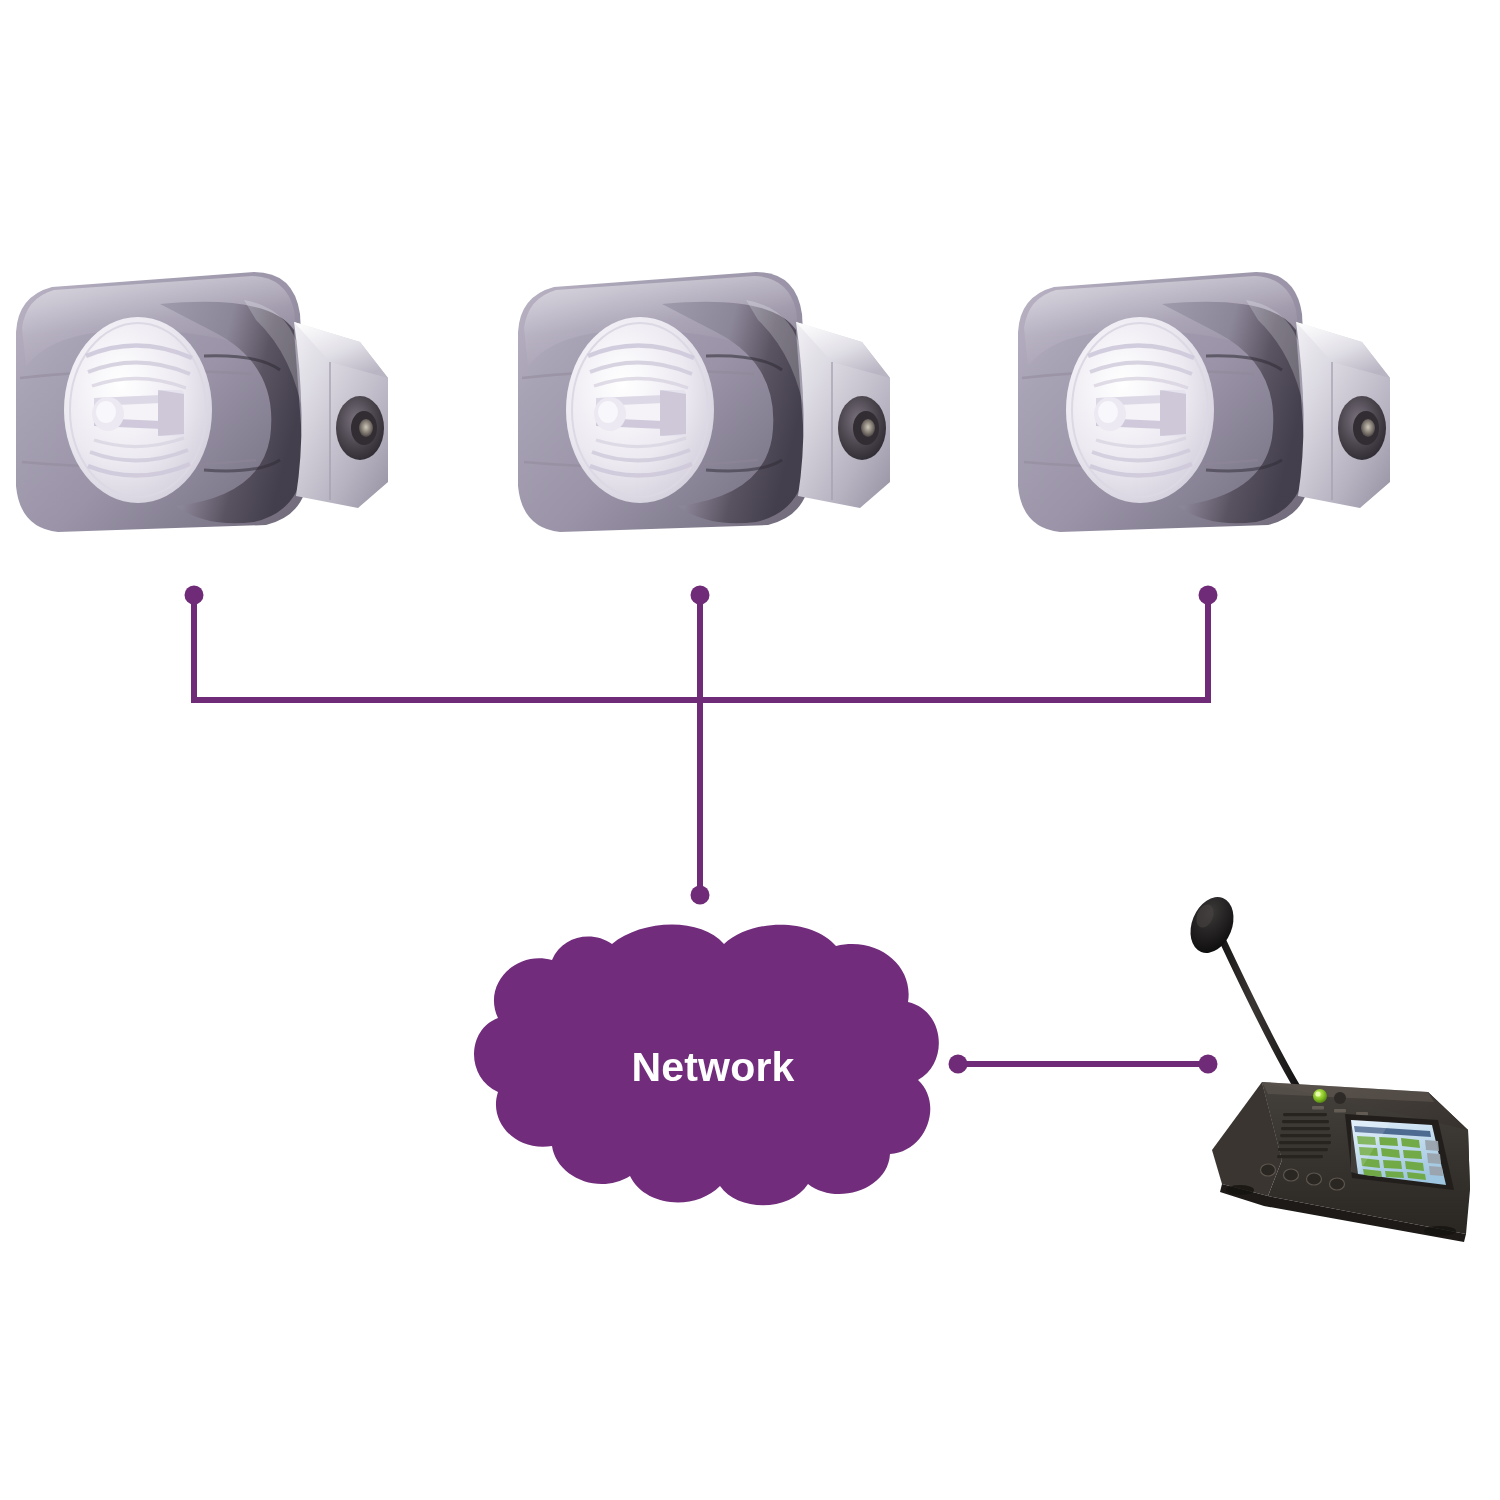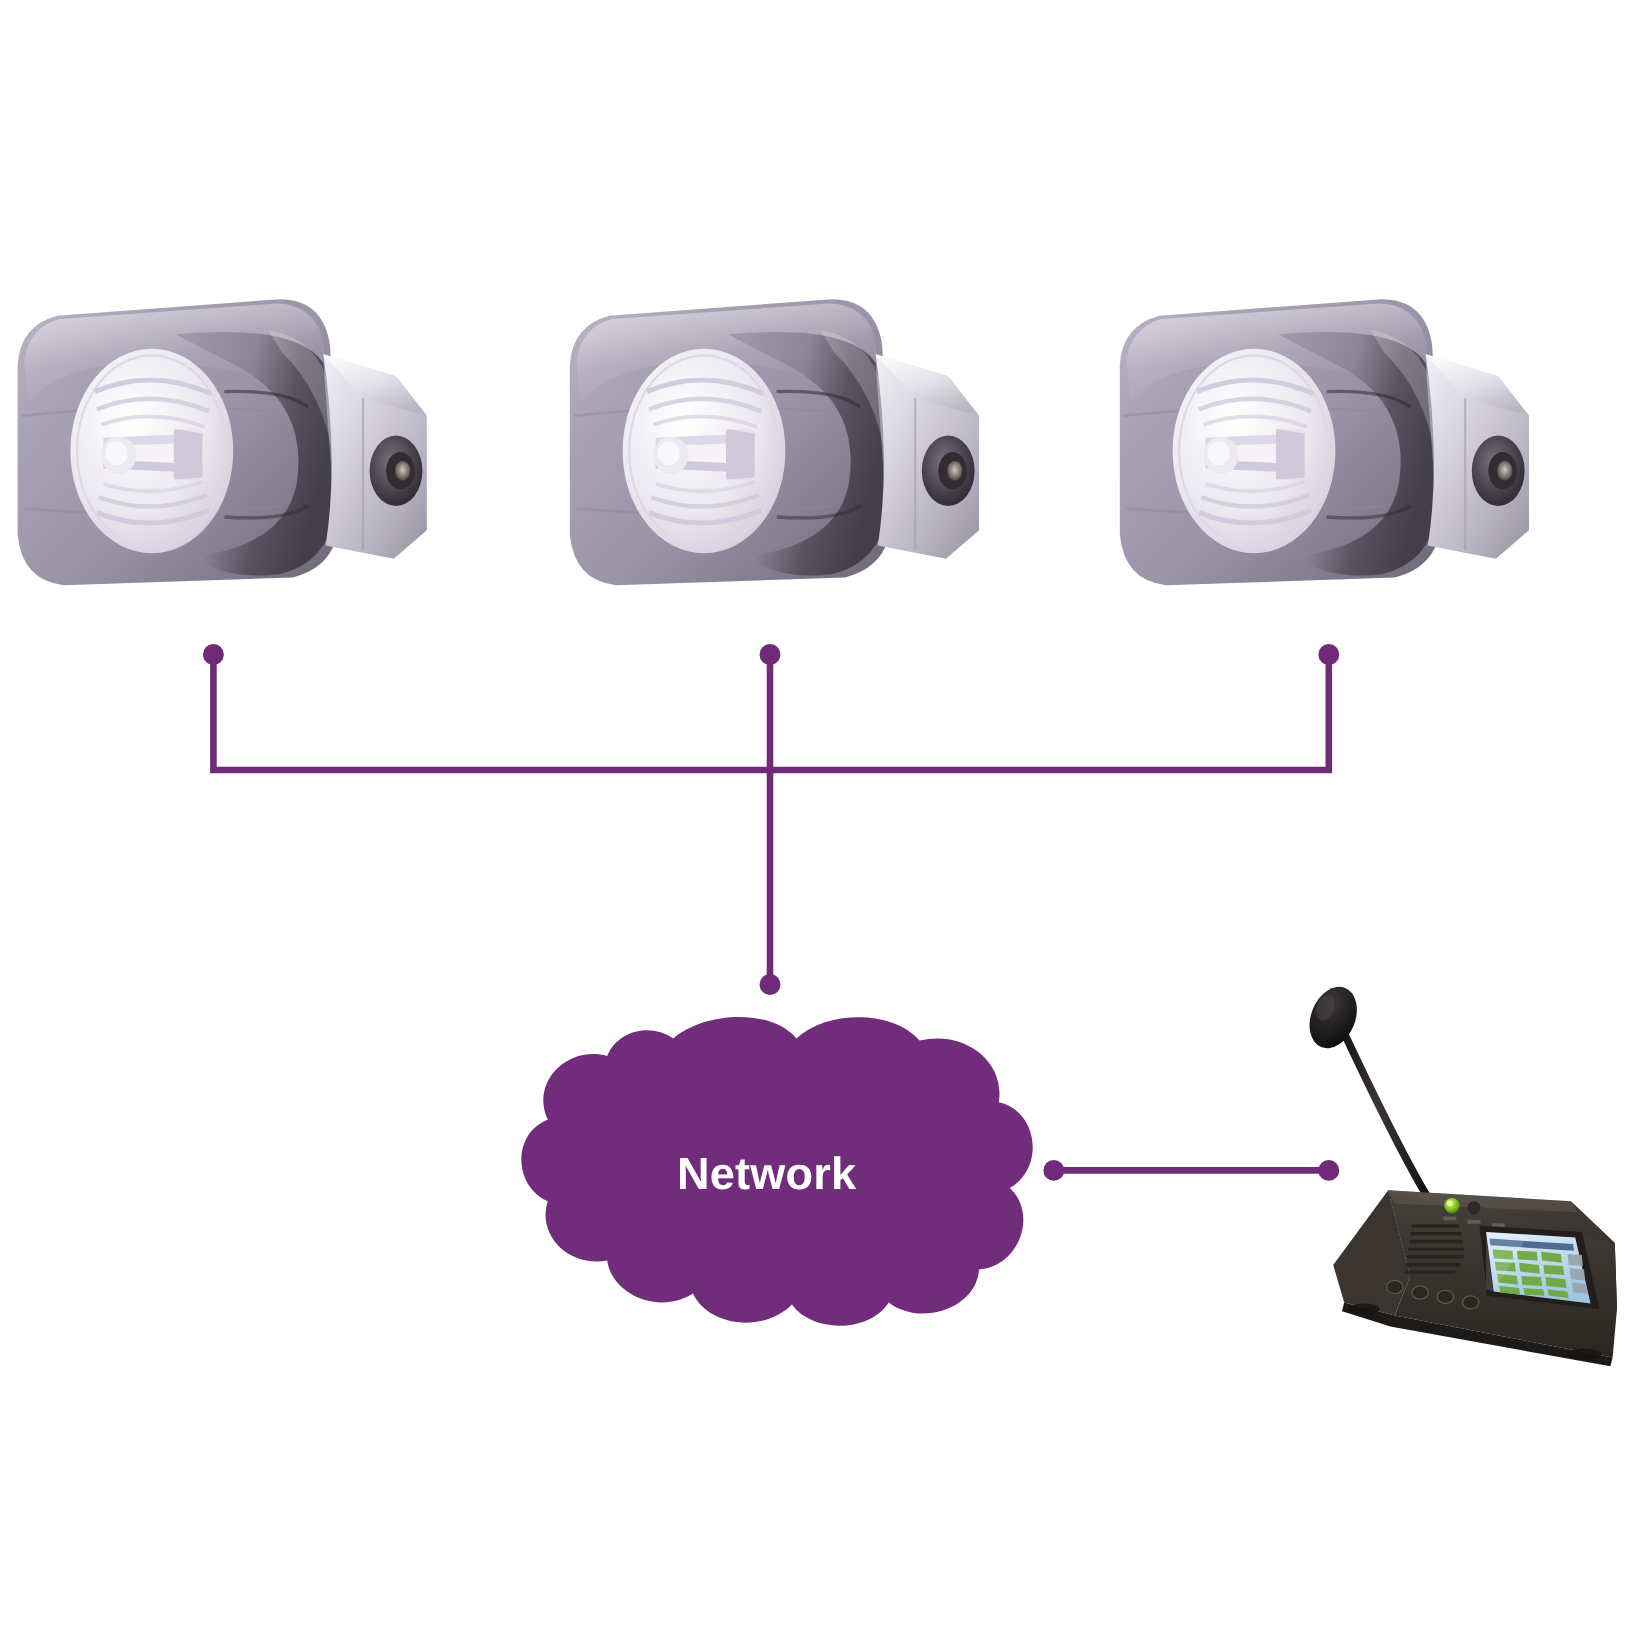--- a/index.html
+++ b/index.html
@@ -21,21 +21,21 @@
   }
   .layer {
     position: absolute;
     left: 0;
     top: 0;
     width: 1500px;
     height: 1500px;
   }
   #cloud-label {
     position: absolute;
-    left: 497px;
+    left: 513px;
     top: 1044px;
     width: 400px;
     text-align: center;
     font-family: "Liberation Sans", sans-serif;
     font-size: 41px;
     font-weight: bold;
     color: #ffffff;
     letter-spacing: 0.2px;
     pointer-events: none;
     user-select: none;

